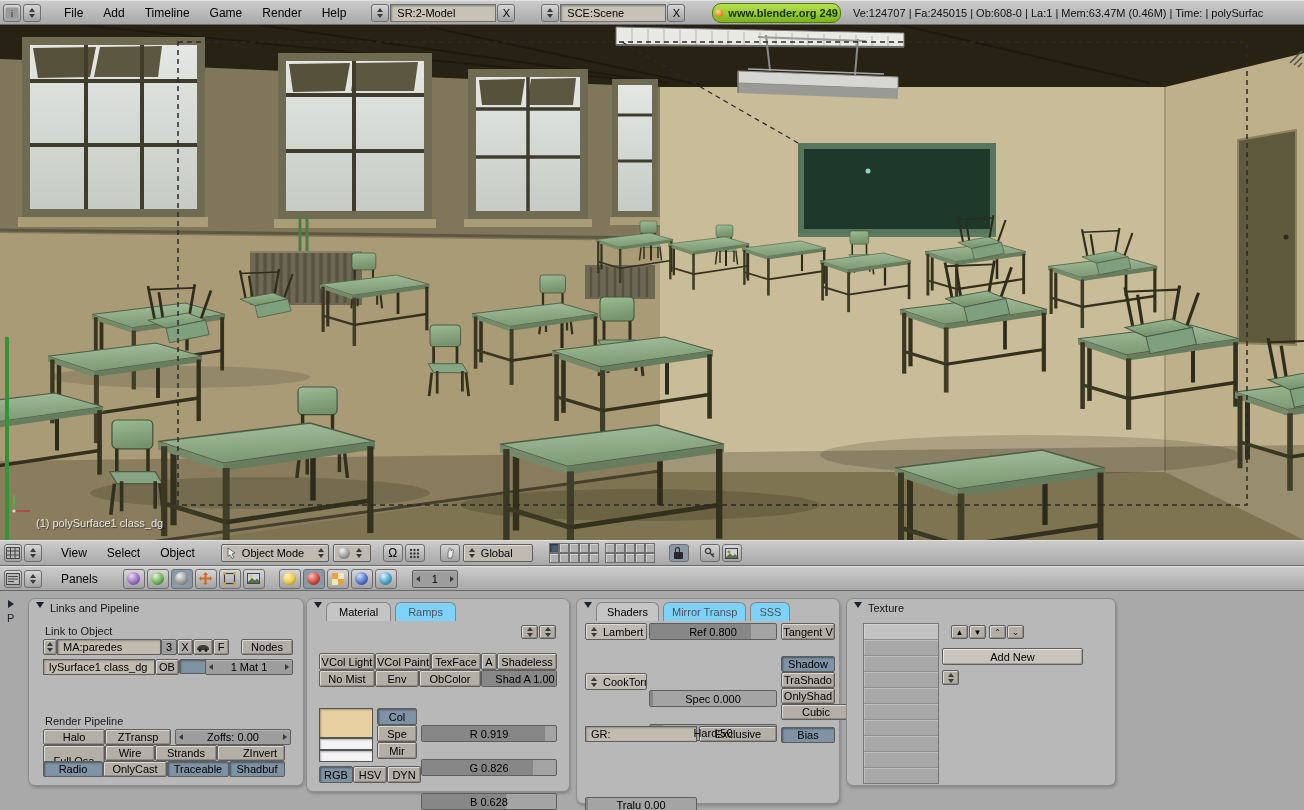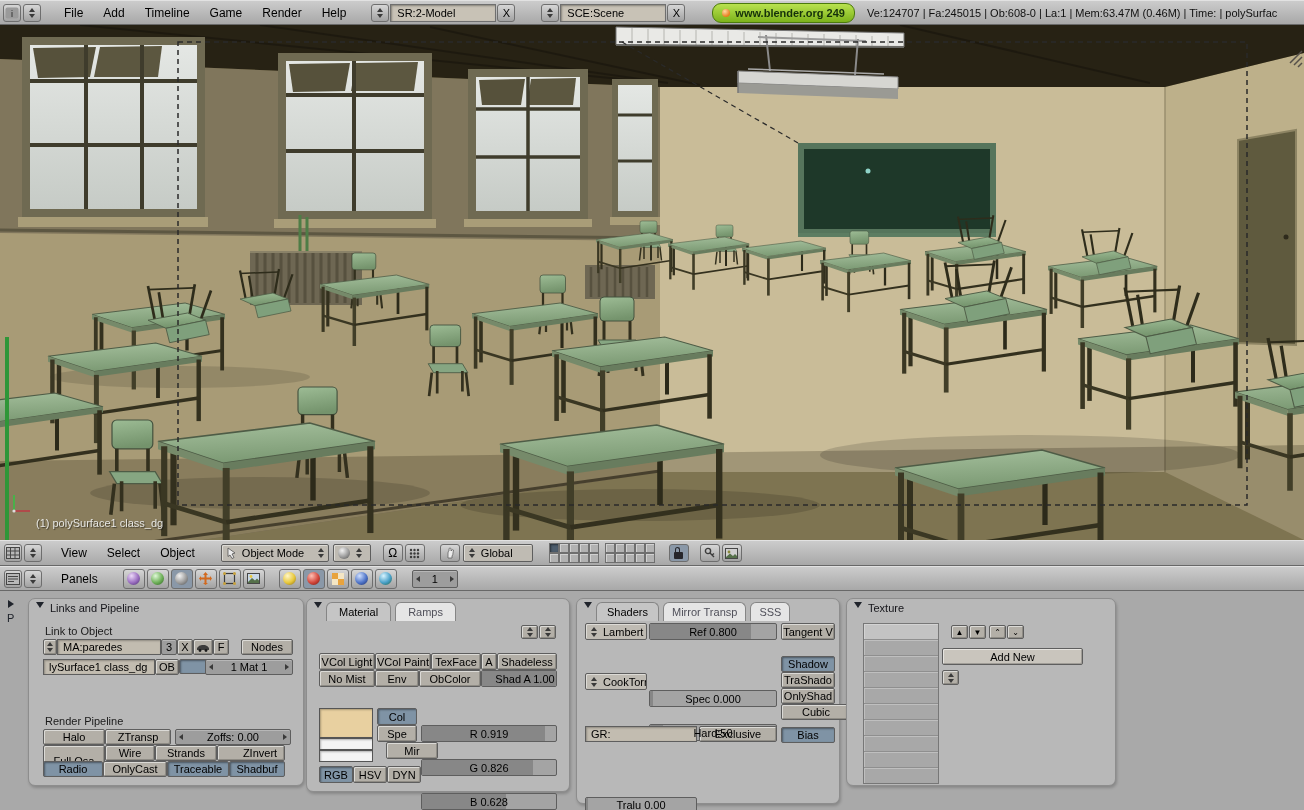--- a/index.html
+++ b/index.html
@@ -8,21 +8,21 @@
   .hdr{position:absolute;left:0;width:1304px;background:linear-gradient(#cccccc,#a8a8a8);
        border-top:1px solid #e2e2e2;border-bottom:1px solid #686868;display:flex;align-items:center;box-sizing:border-box;}
   .menu{padding:0 10px;height:100%;display:flex;align-items:center;font-size:12px;cursor:default;}
   .ibtn{height:18px;min-width:18px;border:1px solid #6e6e6e;background:linear-gradient(#d6d6d6,#a2a2a2);
         border-radius:3px;display:flex;align-items:center;justify-content:center;margin:0 1px;box-sizing:border-box;}
   .ibtn.on{background:#8a98a8;}
   .grp{display:flex;align-items:center;}
   .field{height:18px;background:#c8c2b6;box-shadow:inset 1px 1px 2px #00000055;border:1px solid #6f6f6f;
          display:flex;align-items:center;padding:0 6px;box-sizing:border-box;}
   .greenbtn{height:18px;background:linear-gradient(#b9e24f,#7cb21b);border:1px solid #4b7a0c;border-radius:9px;
-         color:#15310a;display:flex;gap:5px;align-items:center;padding:0 9px;font-weight:bold;font-size:11px;}
+         color:#15310a;display:flex;gap:5px;align-items:center;padding:0 2px;font-weight:bold;font-size:11px;}
   .stats{font-size:11px;color:#101010;white-space:nowrap;overflow:hidden;}
   
   .arr-ud{display:inline-block;width:8px;height:10px;position:relative;flex:0 0 8px;}
   .arr-ud::before{content:"";position:absolute;top:0;left:1px;border-left:3px solid transparent;border-right:3px solid transparent;border-bottom:4px solid #3a3a3a;}
   .arr-ud::after{content:"";position:absolute;bottom:0;left:1px;border-left:3px solid transparent;border-right:3px solid transparent;border-top:4px solid #3a3a3a;}
   
   .w{position:absolute;box-sizing:border-box;font-size:11px;display:flex;align-items:center;justify-content:center;height:17px;cursor:default;white-space:nowrap;overflow:hidden;}
   .btn{background:#b3afa7;border:1px solid #5e5e5e;box-shadow:inset 1px 1px 0 #ffffff88,inset -1px -1px 0 #00000033;border-radius:2px;}
   .btn.on{background:#7f93a5;box-shadow:inset 1px 1px 2px #00000066;}
   .num{background:#9d9d9d;border:1px solid #5e5e5e;box-shadow:inset 0 1px 0 #ffffff44;border-radius:2px;justify-content:space-between;}
@@ -34,21 +34,21 @@
   .menuW{background:#bfbbb3;border:1px solid #5e5e5e;border-radius:2px;box-shadow:inset 1px 1px 0 #ffffff77;
          justify-content:flex-start;gap:5px;padding-left:4px;}
   .tfield{background:#c2bcb0;border:1px solid #5e5e5e;box-shadow:inset 1px 1px 2px #00000044;justify-content:flex-start;padding:0 5px;}
   .lab{position:absolute;font-size:11px;color:#1a1a1a;white-space:nowrap;}
   
   .panel{position:absolute;background:#b8b8b8;border:1px solid #8d8d8d;border-radius:7px;box-shadow:1px 2px 3px #00000033;}
   .ph{position:absolute;top:3px;left:7px;display:flex;align-items:flex-start;gap:6px;height:17px;}
   .tri{width:0;height:0;border-left:4px solid transparent;border-right:4px solid transparent;border-top:6px solid #20242c;}
   .ptitle{font-size:11px;color:#15151a;}
   .tab{height:18px;padding:0 12px;display:flex;align-items:center;border:1px solid #858585;border-bottom:none;
-       border-radius:6px 6px 0 0;background:#e5e5e5;color:#50505a;font-size:11px;}
+       border-radius:6px 6px 0 0;background:#7dd3fc;color:#50505a;font-size:11px;}
   .tab.on{background:#c5c5c5;color:#000;}
   .swatch{position:absolute;border:1px solid #555;box-shadow:inset 1px 1px 2px #00000044;box-sizing:border-box;}
   
   .layers{display:grid;grid-template-columns:repeat(5,10px);grid-auto-rows:10px;}
   .lc{border:1px solid #6f6f6f;background:#b2b2b2;box-sizing:border-box;box-shadow:inset 1px 1px 0 #ffffff66;}
   .lc.on{background:#4c5c6c;box-shadow:inset 1px 1px 2px #00000077;}
   .lockico{position:relative;width:9px;height:7px;background:#26262c;border-radius:1px;margin-top:4px;}
   .lockico::before{content:"";position:absolute;top:-5px;left:1px;width:5px;height:5px;border:1.5px solid #26262c;border-bottom:none;border-radius:3px 3px 0 0;box-sizing:border-box;}
   .sphere{width:13px;height:13px;border-radius:50%;background:radial-gradient(circle at 35% 30%,#f2f2f2,#9c9c9c 55%,#4e4e4e);}
   .sphere.red{background:radial-gradient(circle at 35% 30%,#ffc0b4,#d2473c 55%,#6e140c);}
@@ -527,21 +527,21 @@
       <div class="w btn" style="left:112px;top:71px;width:62px;">ObColor</div>
       <div class="w slider" style="left:174px;top:71px;width:76px;padding-left:12px;">
         <div class="fill" style="width:100%;"></div>
           <span class="lbl">Shad A 1.00</span>
       </div>
       <div class="swatch" style="left:12px;top:109px;width:54px;height:30px;background:#e8d0a0;"></div>
       <div class="swatch" style="left:12px;top:139px;width:54px;height:12px;background:#f4f4f4;"></div>
       <div class="swatch" style="left:12px;top:151px;width:54px;height:12px;background:#f4f4f4;"></div>
       <div class="w btn on" style="left:70px;top:109px;width:40px;">Col</div>
       <div class="w btn" style="left:70px;top:126px;width:40px;">Spe</div>
-      <div class="w btn" style="left:79px;top:143px;width:52px;">Mir</div>
+      <div class="w btn" style="left:70px;top:143px;width:40px;">Mir</div>
       <div class="w slider" style="left:114px;top:109px;width:136px;">
         <div class="fill" style="width:92%;"></div>
           <span class="lbl">R 0.919</span>
       </div>
       <div class="w slider" style="left:114px;top:126px;width:136px;">
         <div class="fill" style="width:83%;"></div>
           <span class="lbl">G 0.826</span>
       </div>
       <div class="w slider" style="left:114px;top:143px;width:136px;">
         <div class="fill" style="width:63%;"></div>

